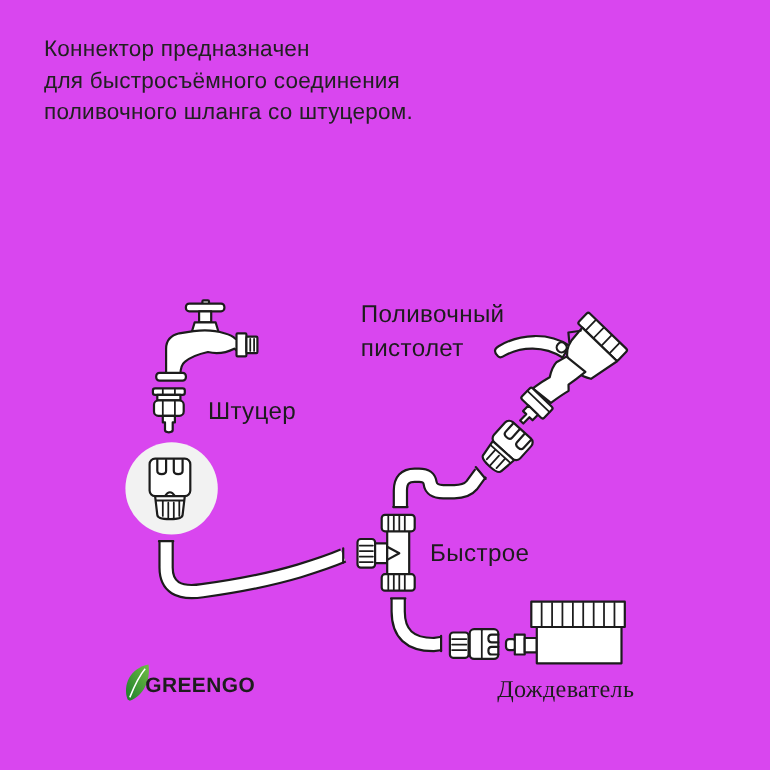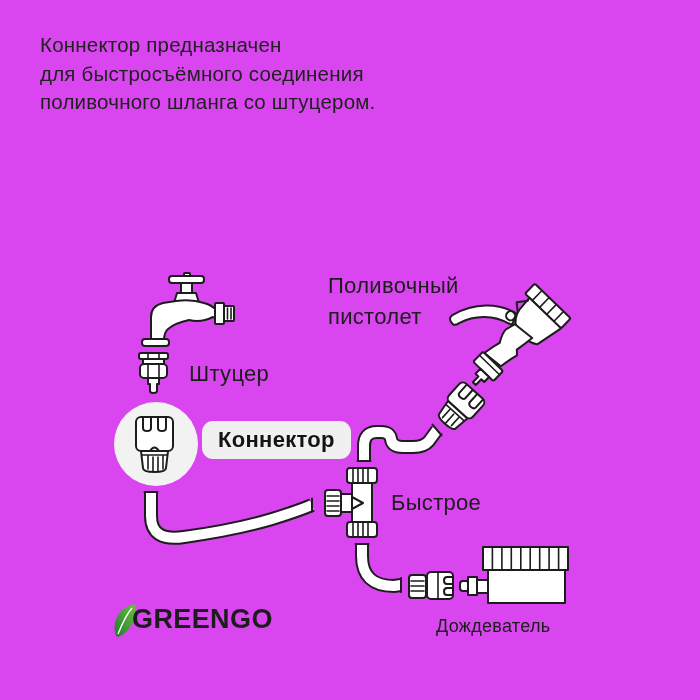--- a/index.html
+++ b/index.html
@@ -20,21 +20,21 @@
 
   
   .intro{position:absolute;left:40px;top:31px;width:440px;font-size:20.5px;line-height:28.5px;
          letter-spacing:.2px;color:#212121;}
   .intro p{margin:0 0 28px 0;white-space:pre-line;}
   .dlabel{position:absolute;font-size:22px;line-height:31px;letter-spacing:.3px;color:#1c1c1c;
           white-space:pre-line;}
   .pill{position:absolute;left:202px;top:421px;background:#f0f0f0;border-radius:11px;
         padding:6px 16px;font-size:22px;font-weight:700;letter-spacing:.3px;color:#141414;}
   .brand{position:absolute;left:111px;top:602px;display:flex;align-items:flex-end;}
-  .brand-name{font-size:27px;font-weight:700;letter-spacing:.4px;color:#1d1d1d;
+  .brand-name{font-size:19px;font-weight:700;letter-spacing:.4px;color:#1d1d1d;
               margin-left:-6px;margin-bottom:3px;}
 </style>
 </head>
 <body>
 
 <div class="canvas">
 
   <div class="intro">
     <p>Коннектор предназначен
 для быстросъёмного соединения
@@ -143,25 +143,24 @@
       <rect class="ln" x="483" y="547" width="85" height="23"></rect>
       <path class="rib" d="M492.4,548 V569 M501.9,548 V569 M511.3,548 V569 M520.8,548 V569 M530.2,548 V569 M539.7,548 V569 M549.1,548 V569 M558.6,548 V569"></path>
     </g>
   </svg>
 
   <div class="dlabel" style="left:189px;top:358px;">Штуцер</div>
 
   <div class="dlabel" style="left:328px;top:270px;">Поливочный
 пистолет</div>
 
-  <div class="pill">Коннектор</div>
 
   <div class="dlabel" style="left:391px;top:487px;">Быстрое</div>
 
-  <div class="dlabel" style="left:436px;top:611px;font-size:18px;">Дождеватель</div>
+  <div class="dlabel" style="left:452px;top:611px;font-size:22px;font-family:Liberation Serif, serif;">Дождеватель</div>
 
   <div class="brand">
     <svg width="27" height="36" viewBox="0 0 27 36" xmlns="http://www.w3.org/2000/svg">
       <defs>
         <linearGradient id="leafGrad" x1="0" y1="1" x2="1" y2="0">
           <stop offset="0" stop-color="#1e7d2c"></stop>
           <stop offset="1" stop-color="#6fbe44"></stop>
         </linearGradient>
       </defs>
       <path fill="url(#leafGrad)" d="M5,34 C0,20 8,5 24,2 C26,16 20,30 7,35 Z"></path>

